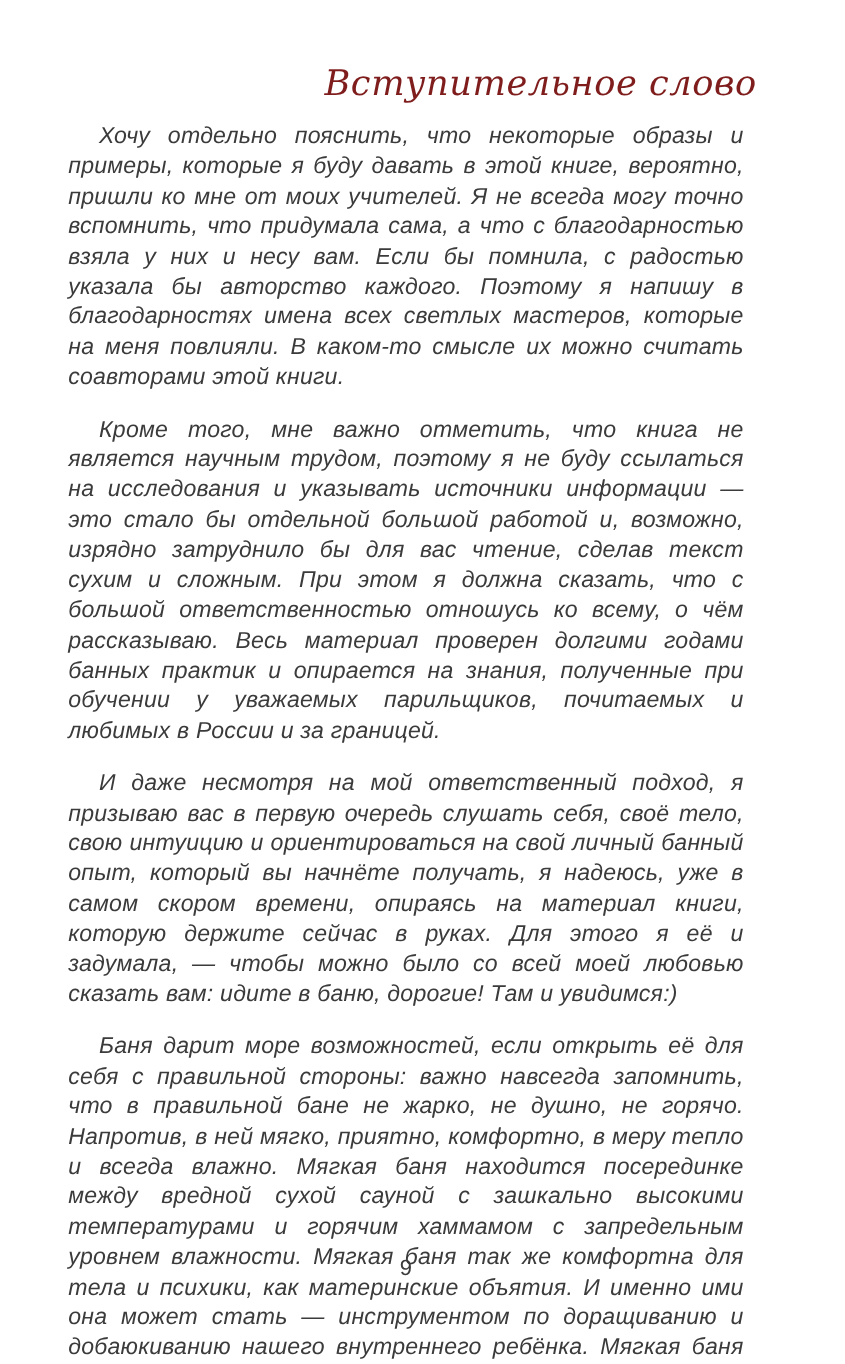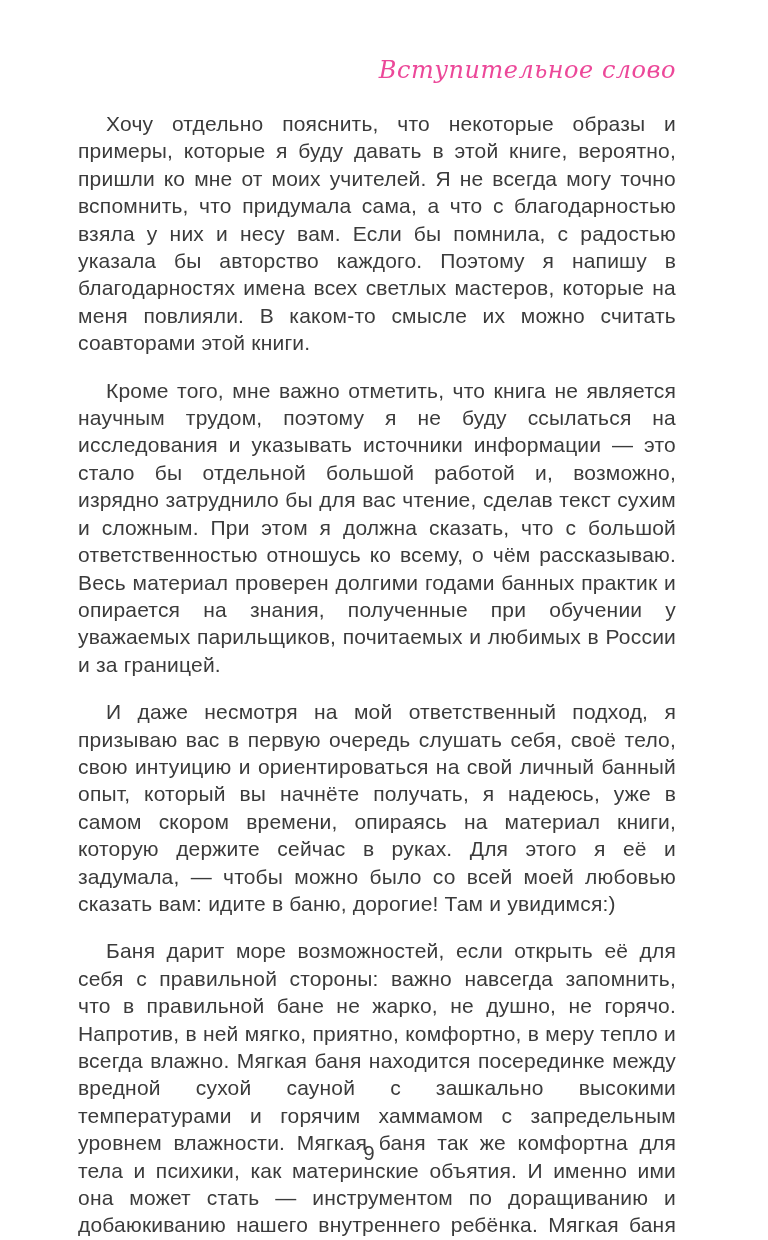--- a/index.html
+++ b/index.html
@@ -10,43 +10,44 @@
   .page {
     position: relative;
     width: 768px;
     height: 1240px;
     background: #ffffff;
     overflow: hidden;
   }
   .running-head {
     position: absolute;
     top: 56px;
-    right: 92px;
+    right: 80px;
     font-family: "DejaVu Serif", serif;
     font-style: italic;
-    font-size: 24px;
+    font-size: 32px;
     letter-spacing: 0.5px;
-    color: #ec4899;
+    color: #7f1d1d;
     white-space: nowrap;
   }
   .body-text {
     position: absolute;
     left: 62px;
     top: 110px;
     width: 614px;
     font-family: "Liberation Sans", sans-serif;
     font-size: 21px;
     line-height: 27.4px;
     letter-spacing: 0.2px;
     color: #3b3b3b;
     text-align: justify;
   }
   .body-text p {
-    margin: 0 0 20px 16px;
+    margin: 0 0 20px 0;
     text-indent: 28px;
+    font-style: italic;
   }
   .folio {
     position: absolute;
     top: 1142px;
     left: 62px;
     width: 614px;
     text-align: center;
     font-family: "Liberation Sans", sans-serif;
     font-size: 20px;
     color: #3b3b3b;

